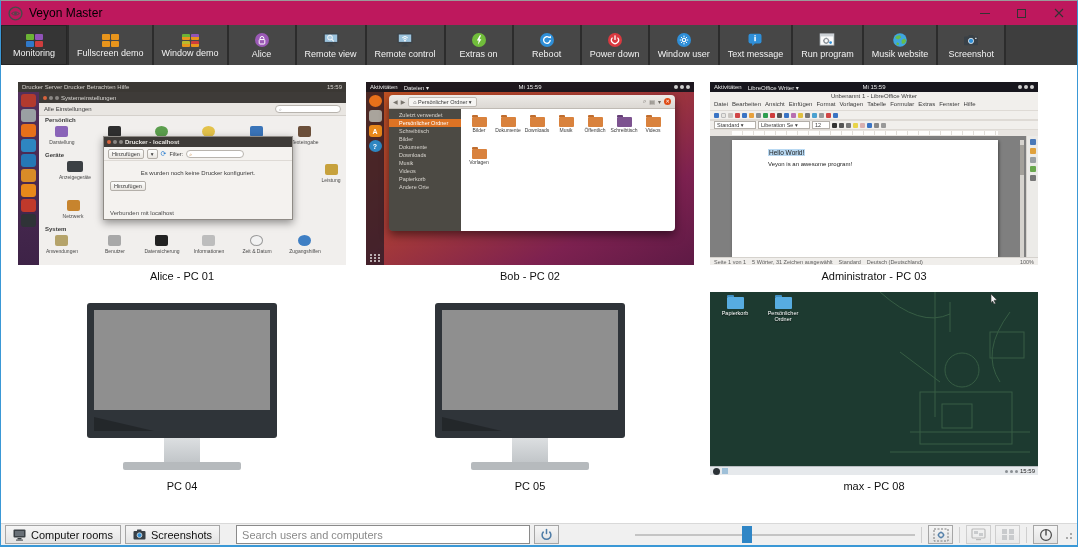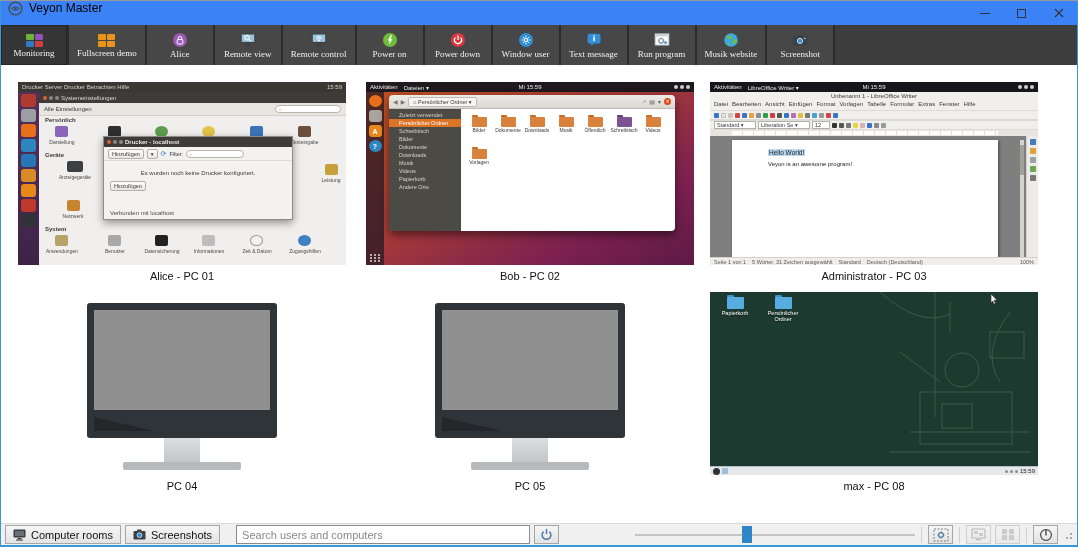--- a/index.html
+++ b/index.html
@@ -2,28 +2,28 @@
 <html><head>
 <meta charset="utf-8">
 <style>
   * { margin:0; padding:0; box-sizing:border-box; }
   body { font-family:"Liberation Sans", sans-serif; background:#9a9a9a; }
   #app { position:relative; width:1078px; height:547px; background:#fff;
          border-top:1px solid #9a9a9a; border-left:1px solid #3a98d6;
          border-right:1px solid #3a98d6; border-bottom:2px solid #3a98d6; overflow:hidden; }
 
   
-  .titlebar { height:24px; background:#3b82f6; display:flex; }
+  .titlebar { height:24px; background:#be185d; display:flex; align-items:center; }
   .tb-title { font-size:12px; color:#000; margin-left:6px; }
   .tb-logo { margin-left:7px; display:flex; }
   .tb-controls { margin-left:auto; display:flex; height:100%; }
   .tb-btn { width:37px; height:100%; display:flex; align-items:center; justify-content:center; cursor:default; }
 
   
-  .toolbar { height:40px; background:#a21caf; display:flex;font-family:Liberation Serif, serif; }
+  .toolbar { height:40px; background:#a21caf; display:flex; }
   .tbar-btn { min-width:68px; padding:3px 8px 2px; display:flex; flex-direction:column;
               align-items:center; justify-content:center; gap:1px; background:#474747;
               border-right:2px solid #2c2c2c; }
   .tbar-btn.selected { background:#353535; box-shadow: inset 0 0 0 1px #262626; }
   .tbar-label { font-size:9px; color:#f2f2f2; white-space:nowrap; }
   .tbar-fill { flex:1; background:#3e3e3e; }
   .sq4 { display:grid; grid-template-columns:8px 8px; grid-template-rows:6px 6px; gap:1px; }
   .sq4 i { border-radius:1px; }
 
   
@@ -216,20 +216,29 @@
     <div class="tbar-btn">
       <span class="sq4">
           <i style="background:#e8951c"></i>
           <i style="background:#e8951c"></i>
           <i style="background:#e8951c"></i>
           <i style="background:#e8951c"></i>
         </span>
       <span class="tbar-label">Fullscreen demo</span>
     </div>
     <div class="tbar-btn">
+      <span class="sq4">
+          <i style="background:linear-gradient(#6cb335 55%,#e8951c 55%)"></i>
+          <i style="background:linear-gradient(#9153b8 55%,#e8951c 55%)"></i>
+          <i style="background:linear-gradient(#b9b92e 55%,#e8951c 55%)"></i>
+          <i style="background:linear-gradient(#cf3d3d 55%,#e8951c 55%)"></i>
+        </span>
+      <span class="tbar-label">Window demo</span>
+    </div>
+    <div class="tbar-btn">
       <svg width="18" height="16" viewBox="0 0 18 16">
           <circle cx="9" cy="8" r="7" fill="#9b59b6"></circle>
           <rect x="6.2" y="7.6" width="5.6" height="4.4" rx="0.8" fill="none" stroke="#fff" stroke-width="1"></rect>
           <path d="M7.1 7.6V6.4a1.9 1.9 0 013.8 0v1.2" fill="none" stroke="#fff" stroke-width="1"></path>
         </svg>
       <span class="tbar-label">Alice</span>
     </div>
     <div class="tbar-btn">
       <svg width="18" height="16" viewBox="0 0 18 16">
           <rect x="1.5" y="1.2" width="15" height="10" rx="1" fill="#3c4247"></rect>
@@ -251,21 +260,29 @@
           <path d="M7.4 7.2a2.3 2.3 0 013.2 0" fill="none" stroke="#fff" stroke-width="1"></path>
           <circle cx="9" cy="8.6" r="0.9" fill="#fff"></circle>
         </svg>
       <span class="tbar-label">Remote control</span>
     </div>
     <div class="tbar-btn">
       <svg width="18" height="16" viewBox="0 0 18 16">
           <circle cx="9" cy="8" r="7" fill="#71bd3b"></circle>
           <path d="M9.8 3.2L6.8 8.6h1.9L7.9 12.8l3.5-5.6H9.5l1.6-4z" fill="#fff"></path>
         </svg>
-      <span class="tbar-label">Power on</span>
+      <span class="tbar-label">Extras on</span>
+    </div>
+    <div class="tbar-btn">
+      <svg width="18" height="16" viewBox="0 0 18 16">
+          <circle cx="9" cy="8" r="7" fill="#2f8fd8"></circle>
+          <path d="M12.2 8a3.3 3.3 0 11-1-2.35" fill="none" stroke="#fff" stroke-width="1.3"></path>
+          <path d="M12.6 3.4l.5 2.8-2.8-.4z" fill="#fff"></path>
+        </svg>
+      <span class="tbar-label">Reboot</span>
     </div>
     <div class="tbar-btn">
       <svg width="18" height="16" viewBox="0 0 18 16">
           <circle cx="9" cy="8" r="7" fill="#da3940"></circle>
           <path d="M9 3.8v3.6" stroke="#fff" stroke-width="1.3" stroke-linecap="round"></path>
           <path d="M6.5 5.6a3.5 3.5 0 105 0" fill="none" stroke="#fff" stroke-width="1.3"></path>
         </svg>
       <span class="tbar-label">Power down</span>
     </div>
     <div class="tbar-btn">

